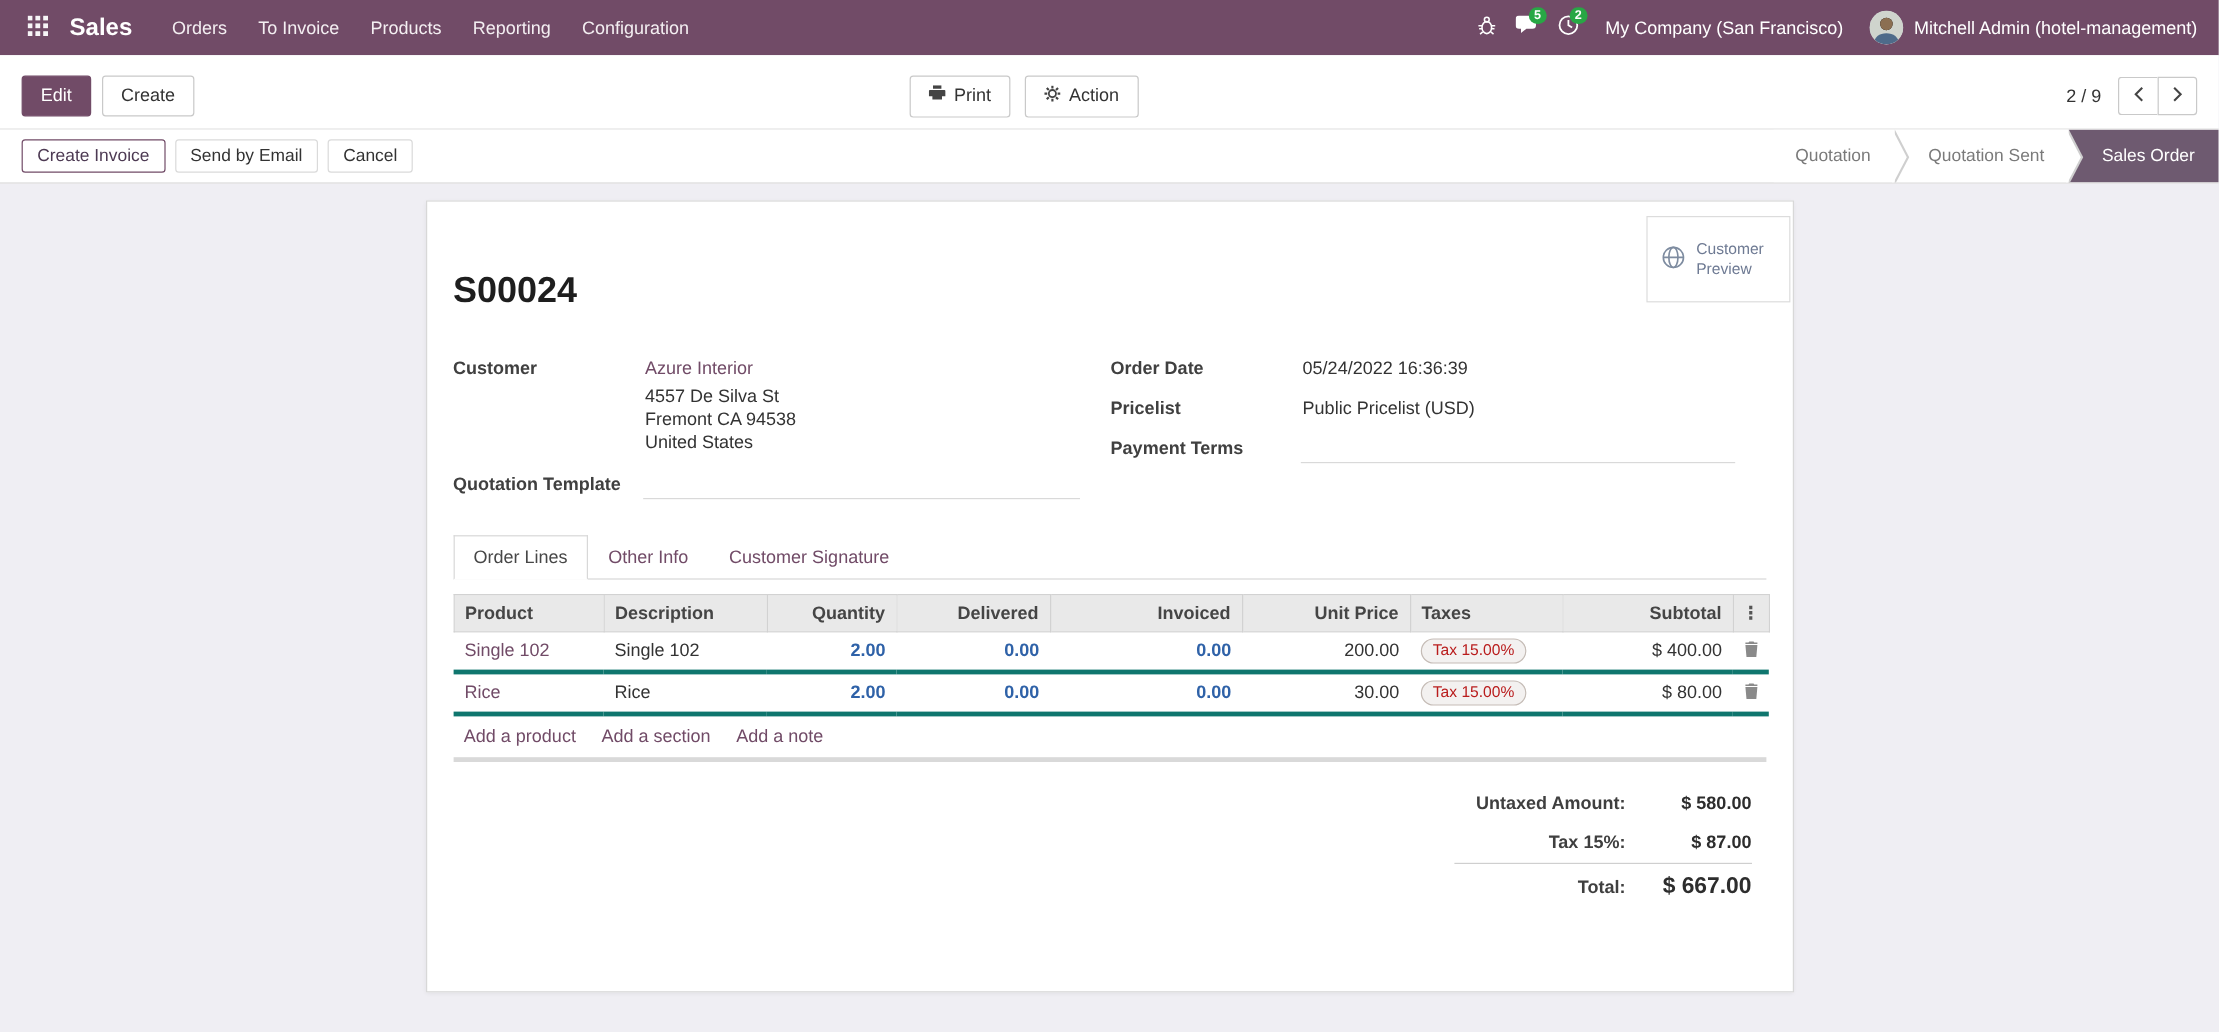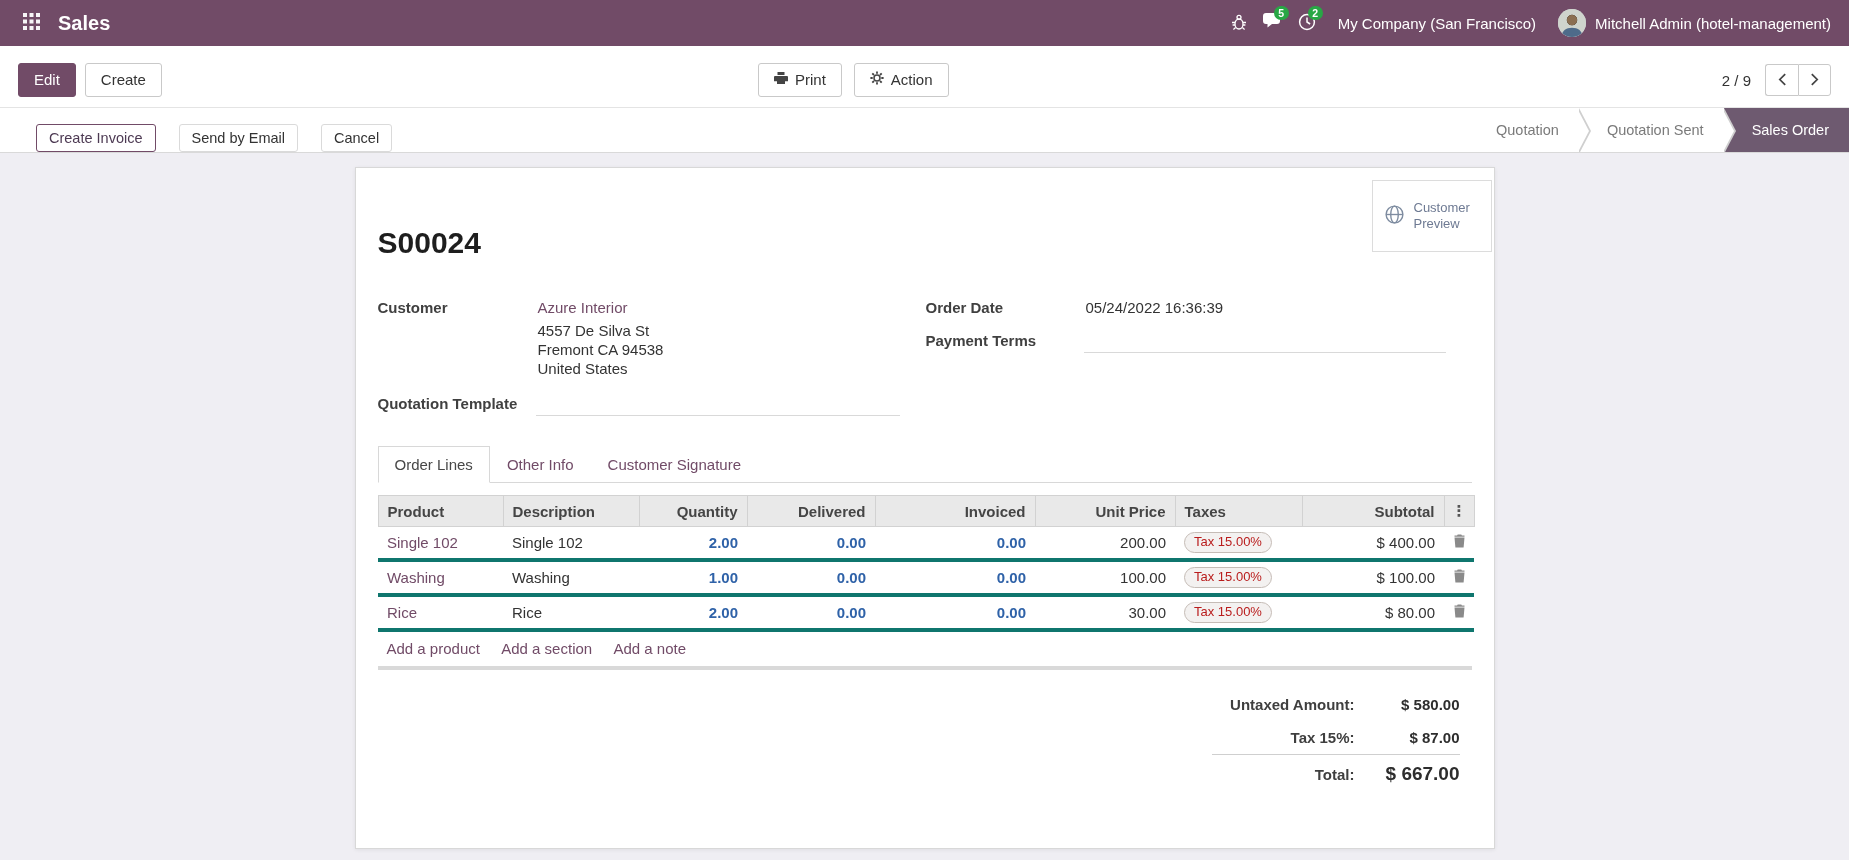--- a/index.html
+++ b/index.html
@@ -46,21 +46,21 @@
   .center-btns{position:absolute;left:740px;display:flex;gap:12px;}
   .pager{margin-left:auto;display:flex;align-items:center;gap:14px;}
   .pager-value{font-size:15px;color:#333;}
   .pager-nav{display:flex;}
   .pager-btn{width:33px;height:32px;border:1px solid #c9c9c9;background:#fff;display:flex;align-items:center;justify-content:center;}
   .pager-btn.prev{border-radius:3px 0 0 3px;border-right-width:0;}
   .pager-btn.next{border-radius:0 3px 3px 0;}
 
   
   .statusbar{height:46px;background:#fff;border-top:1px solid #e4e4e4;border-bottom:1px solid #d9d9d9;display:flex;align-items:stretch;overflow:hidden;}
-  .sb-left{display:flex;align-items:flex-end;gap:23px;padding-left:36px;}
+  .sb-left{display:flex;align-items:center;gap:8px;padding-left:18px;}
   .sb-btn{font-size:14.5px;padding:5px 12px;border:1px solid #dadada;border-radius:3px;background:#fff;color:#333;font-family:inherit;}
   .sb-btn.highlight{border-color:var(--brand);color:#4d3a53;}
   .steps{margin-left:auto;display:flex;align-items:stretch;}
   .step{position:relative;display:flex;align-items:center;padding:0 20px 0 28px;font-size:14.5px;color:#7a7a7a;background:#fff;}
   .step:first-child{padding-left:18px;}
   .step:nth-child(1){z-index:3;}
   .step:nth-child(2){z-index:2;}
   .step:nth-child(3){z-index:1;}
   .step:not(:last-child)::before{content:'';position:absolute;top:0;right:-12px;width:0;height:0;
     border-top:23px solid transparent;border-bottom:23px solid transparent;border-left:12px solid #cfcfcf;}
@@ -134,20 +134,27 @@
         <rect x="0" y="6.5" width="4" height="4"></rect>
           <rect x="6.5" y="6.5" width="4" height="4"></rect>
           <rect x="13" y="6.5" width="4" height="4"></rect>
         <rect x="0" y="13" width="4" height="4"></rect>
           <rect x="6.5" y="13" width="4" height="4"></rect>
           <rect x="13" y="13" width="4" height="4"></rect>
       </svg>
     </span>
   </div>
   <div class="brand" data-interactable="true">Sales</div>
+  <nav class="nav-menu" data-interactable="false">
+    <div class="nav-item" data-interactable="true">Orders</div>
+    <div class="nav-item" data-interactable="true">To Invoice</div>
+    <div class="nav-item" data-interactable="true">Products</div>
+    <div class="nav-item" data-interactable="true">Reporting</div>
+    <div class="nav-item" data-interactable="true">Configuration</div>
+  </nav>
   <div class="systray" data-interactable="false">
     <div class="tray-icon" data-interactable="true">
       <span data-interactable="false">
         <svg width="18" height="18" viewBox="0 0 18 18" fill="none" stroke="#fff" stroke-width="1.3">
           <ellipse cx="9" cy="11" rx="4" ry="5"></ellipse>
             <circle cx="9" cy="4.3" r="2"></circle>
           <path d="M5 9.5H2M5 12H2.6M5.6 14.6l-2.2 1.8M13 9.5h3M13 12h2.4M12.4 14.6l2.2 1.8"></path>
         </svg>
       </span>
     </div>
@@ -272,20 +279,24 @@
         </div>
         <div class="field-row qt">
           <div class="field-label" data-interactable="false">Quotation Template</div>
           <div class="field-value empty" data-interactable="false"></div>
         </div>
       </div>
       <div class="group right" data-interactable="false">
         <div class="field-row">
           <div class="field-label" data-interactable="false">Order Date</div>
           <div class="field-value" data-interactable="false">05/24/2022 16:36:39</div>
+        </div>
+        <div class="field-row">
+          <div class="field-label" data-interactable="false">Pricelist</div>
+          <div class="field-value" data-interactable="false">Public Pricelist (USD)</div>
         </div>
         <div class="field-row">
           <div class="field-label" data-interactable="false">Payment Terms</div>
           <div class="field-value empty" data-interactable="false"></div>
         </div>
       </div>
     </div>
 
     <div class="tabs" data-interactable="false">
       <button class="tab active" data-interactable="true">Order Lines</button>
@@ -326,33 +337,20 @@
           <td class="num"><span class="qty-link" data-interactable="true">0.00</span></td>
           <td class="num"><span class="qty-link" data-interactable="true">0.00</span></td>
           <td class="num" data-interactable="false">200.00</td>
           <td><span class="tax-badge" data-interactable="false">Tax 15.00%</span></td>
           <td class="num" data-interactable="false">$ 400.00</td>
           <td class="c-act"><span data-interactable="true"><svg width="13" height="14" viewBox="0 0 12 14">
                   <path fill="#8a8a8a" d="M1 3.5h10l-.9 10H1.9L1 3.5zM4.2.5h3.6l.6 1H11v1.2H1V1.5h2.6l.6-1z"></path>
                 </svg></span></td>
         </tr>
         <tr data-interactable="true">
-          <td class="c-product"><a data-interactable="true">Washing</a></td>
-          <td data-interactable="false">Washing</td>
-          <td class="num"><span class="qty-link" data-interactable="true">1.00</span></td>
-          <td class="num"><span class="qty-link" data-interactable="true">0.00</span></td>
-          <td class="num"><span class="qty-link" data-interactable="true">0.00</span></td>
-          <td class="num" data-interactable="false">100.00</td>
-          <td><span class="tax-badge" data-interactable="false">Tax 15.00%</span></td>
-          <td class="num" data-interactable="false">$ 100.00</td>
-          <td class="c-act"><span data-interactable="true"><svg width="13" height="14" viewBox="0 0 12 14">
-                  <path fill="#8a8a8a" d="M1 3.5h10l-.9 10H1.9L1 3.5zM4.2.5h3.6l.6 1H11v1.2H1V1.5h2.6l.6-1z"></path>
-                </svg></span></td>
-        </tr>
-        <tr data-interactable="true">
           <td class="c-product"><a data-interactable="true">Rice</a></td>
           <td data-interactable="false">Rice</td>
           <td class="num"><span class="qty-link" data-interactable="true">2.00</span></td>
           <td class="num"><span class="qty-link" data-interactable="true">0.00</span></td>
           <td class="num"><span class="qty-link" data-interactable="true">0.00</span></td>
           <td class="num" data-interactable="false">30.00</td>
           <td><span class="tax-badge" data-interactable="false">Tax 15.00%</span></td>
           <td class="num" data-interactable="false">$ 80.00</td>
           <td class="c-act"><span data-interactable="true"><svg width="13" height="14" viewBox="0 0 12 14">
                   <path fill="#8a8a8a" d="M1 3.5h10l-.9 10H1.9L1 3.5zM4.2.5h3.6l.6 1H11v1.2H1V1.5h2.6l.6-1z"></path>

